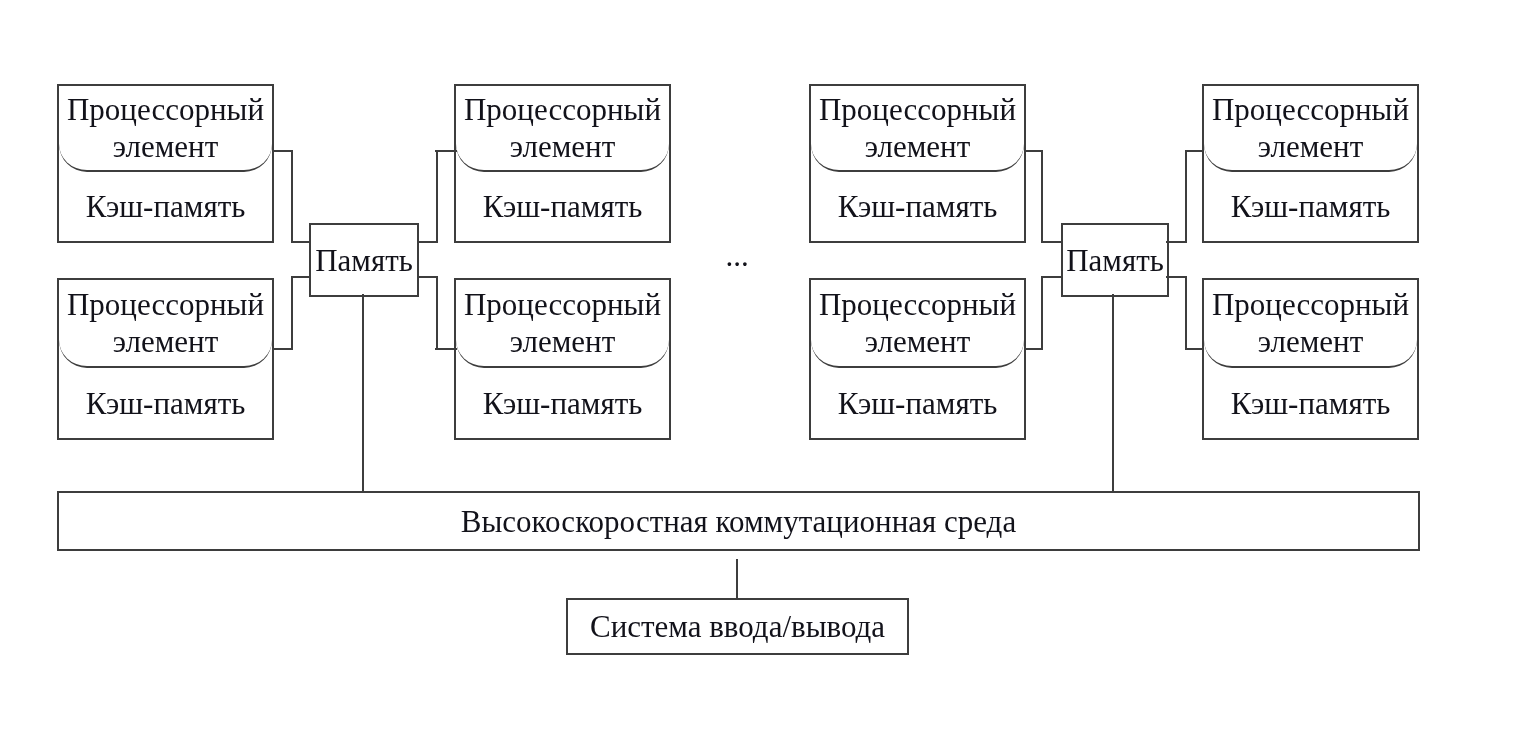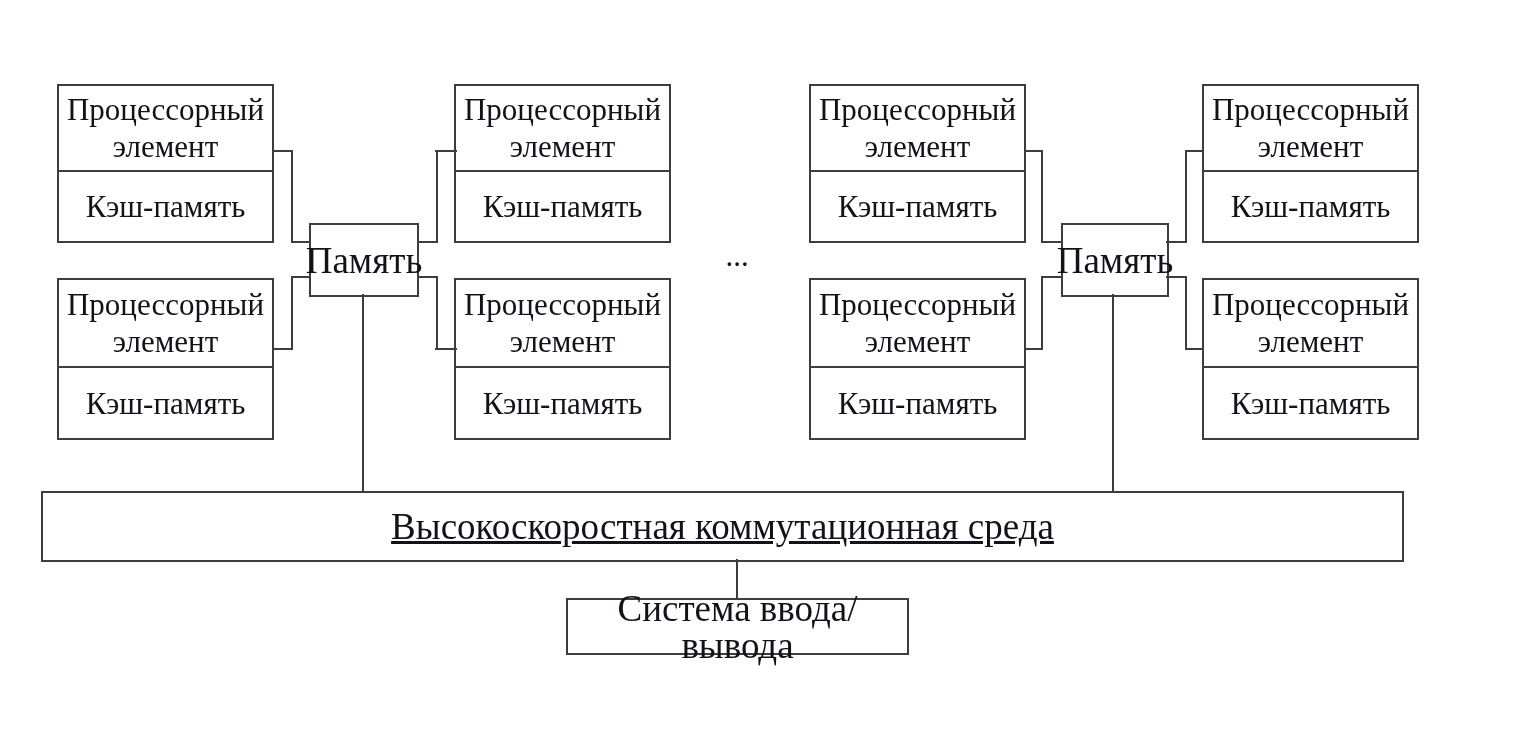--- a/index.html
+++ b/index.html
@@ -16,39 +16,40 @@
     color:var(--text);
     overflow:hidden;
   }
   .box{
     position:absolute;
     border:2px solid var(--line);
     box-sizing:border-box;
     background:var(--background);
     display:flex;align-items:center;justify-content:center;
     text-align:center;
-    font-size:37px;line-height:37px;
+    font-size:31px;line-height:37px;
   }
   .pe{
     position:absolute;
     border:2px solid var(--line);
     box-sizing:border-box;
     background:var(--background);
     width:217px;height:159px;
     display:flex;flex-direction:column;
     font-size:31px;line-height:37px;
     text-align:center;
   }
   .pe.r2{height:162px;}
   .pe-top{
     height:86px;
     border-bottom:2px solid var(--line);
     display:flex;align-items:center;justify-content:center;
     box-sizing:border-box;
     padding:0 1px;
+    border-radius:28px;
   }
   .pe.r2 .pe-top{height:88px;}
   .pe-bottom{
     flex:1;
     display:flex;align-items:center;justify-content:center;
   }
   .ln{position:absolute;background:var(--line);}
   .ellipsis{
     position:absolute;
     left:707px;top:237px;width:60px;
@@ -97,21 +98,21 @@
 
   <div class="box" style="left:309px;top:223px;width:110px;height:74px;">
     <span>Память</span>
   </div>
   <div class="box" style="left:1061px;top:223px;width:108px;height:74px;">
     <span>Память</span>
   </div>
 
   <div class="ellipsis">...</div>
 
-  <div class="box" style="left:41px;top:491px;width:1363px;height:71px;text-decoration:underline;">
+  <div class="box" style="left:57px;top:491px;width:1363px;height:60px;">
     <span>Высокоскоростная коммутационная среда</span>
   </div>
 
   <div class="box" style="left:566px;top:598px;width:343px;height:57px;align-items:center;">
     <span>Система ввода/вывода</span>
   </div>
 
   <div class="ln" style="left:272px;top:150px;width:21px;height:2px;"></div>
   <div class="ln" style="left:291px;top:150px;width:2px;height:93px;"></div>
   <div class="ln" style="left:291px;top:241px;width:19px;height:2px;"></div>

